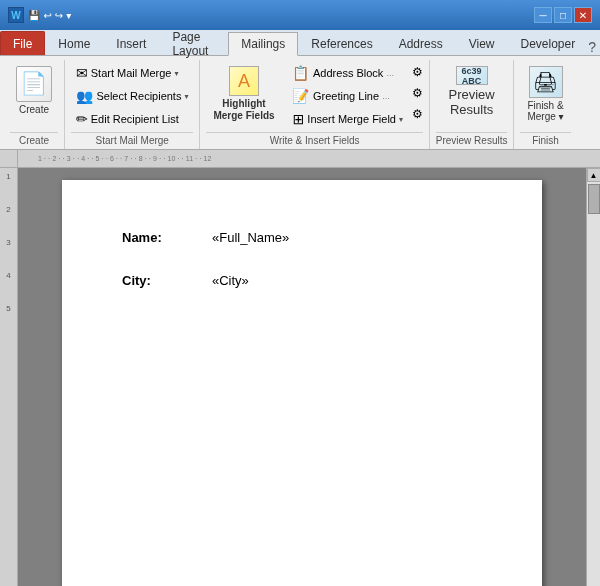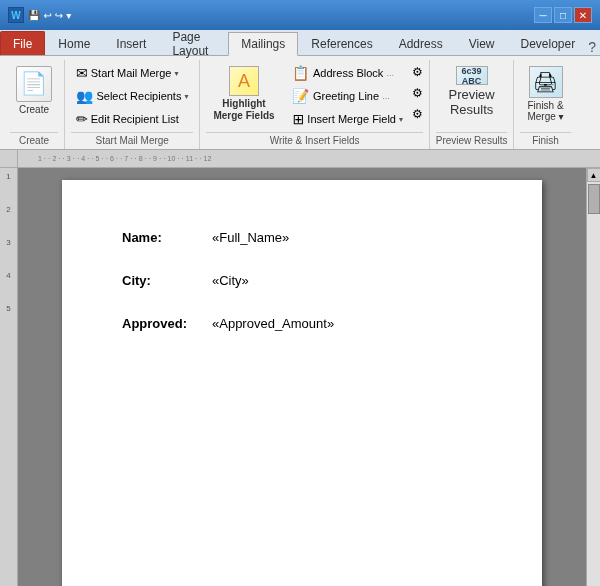--- a/index.html
+++ b/index.html
@@ -456,24 +456,20 @@
     <div class="doc-area">
       <div class="doc-page">
         <div class="doc-field">
           <span class="doc-label">Name:</span>
           <span class="doc-value">«Full_Name»</span>
         </div>
         <div class="doc-field">
           <span class="doc-label">City:</span>
           <span class="doc-value">«City»</span>
         </div>
-        <div class="doc-field">
-          <span class="doc-label">Approved:</span>
-          <span class="doc-value">«Approved_Amount»</span>
-        </div>
       </div>
     </div>
 
     <div class="scrollbar-v">
       <div class="scroll-arrow">▲</div>
       <div class="scroll-thumb"></div>
       <div style="flex:1;"></div>
 
     </div>
   </div>

